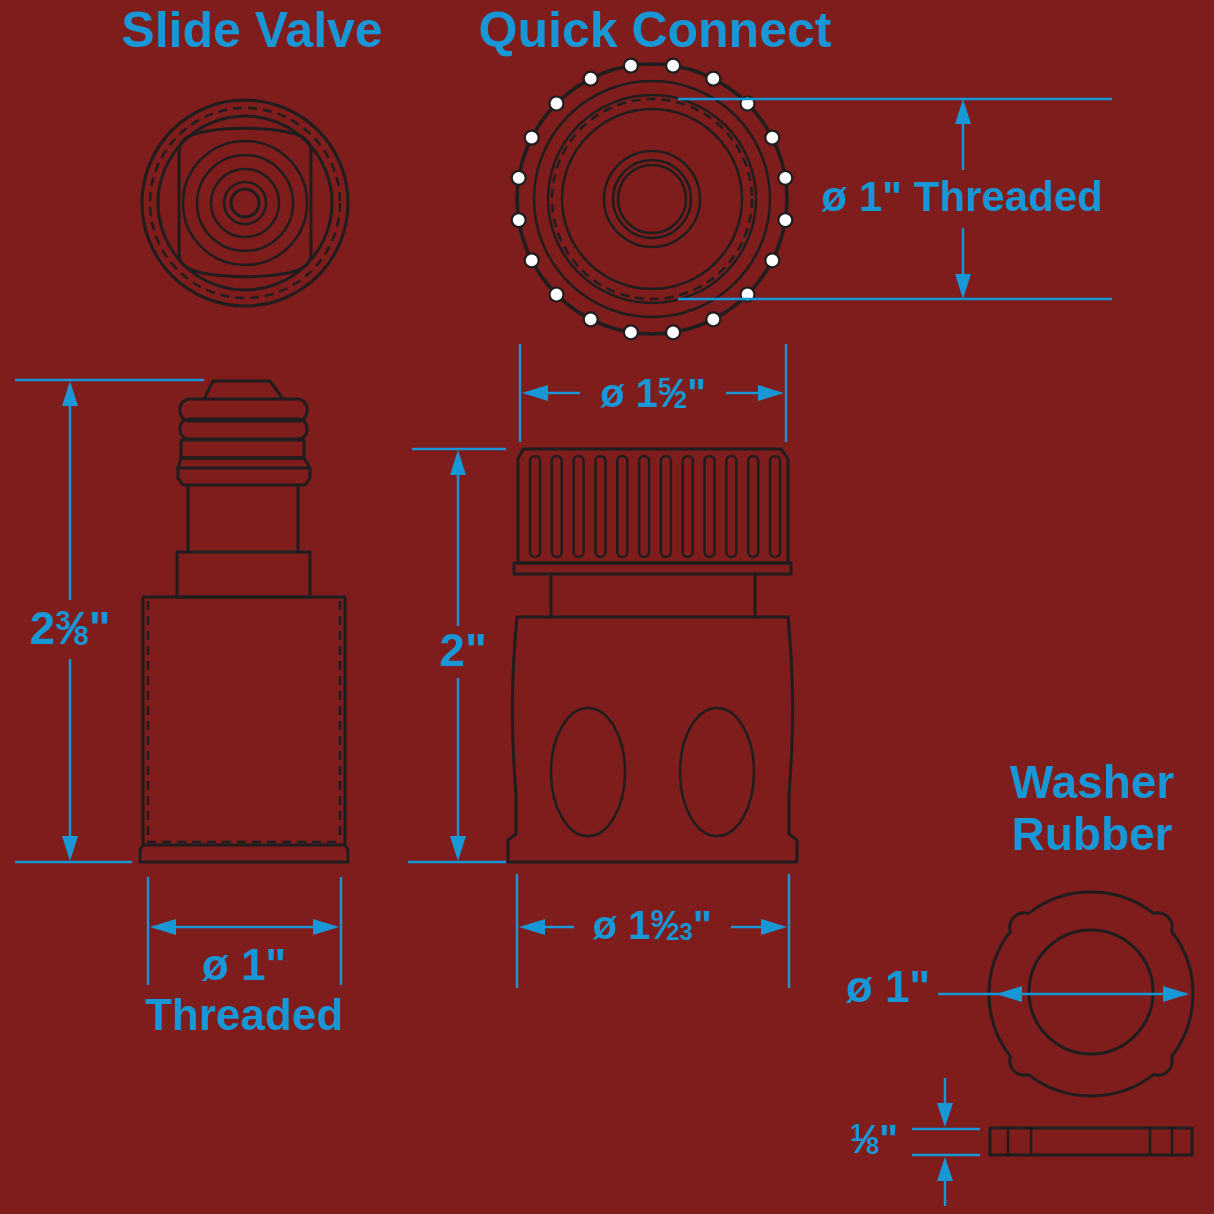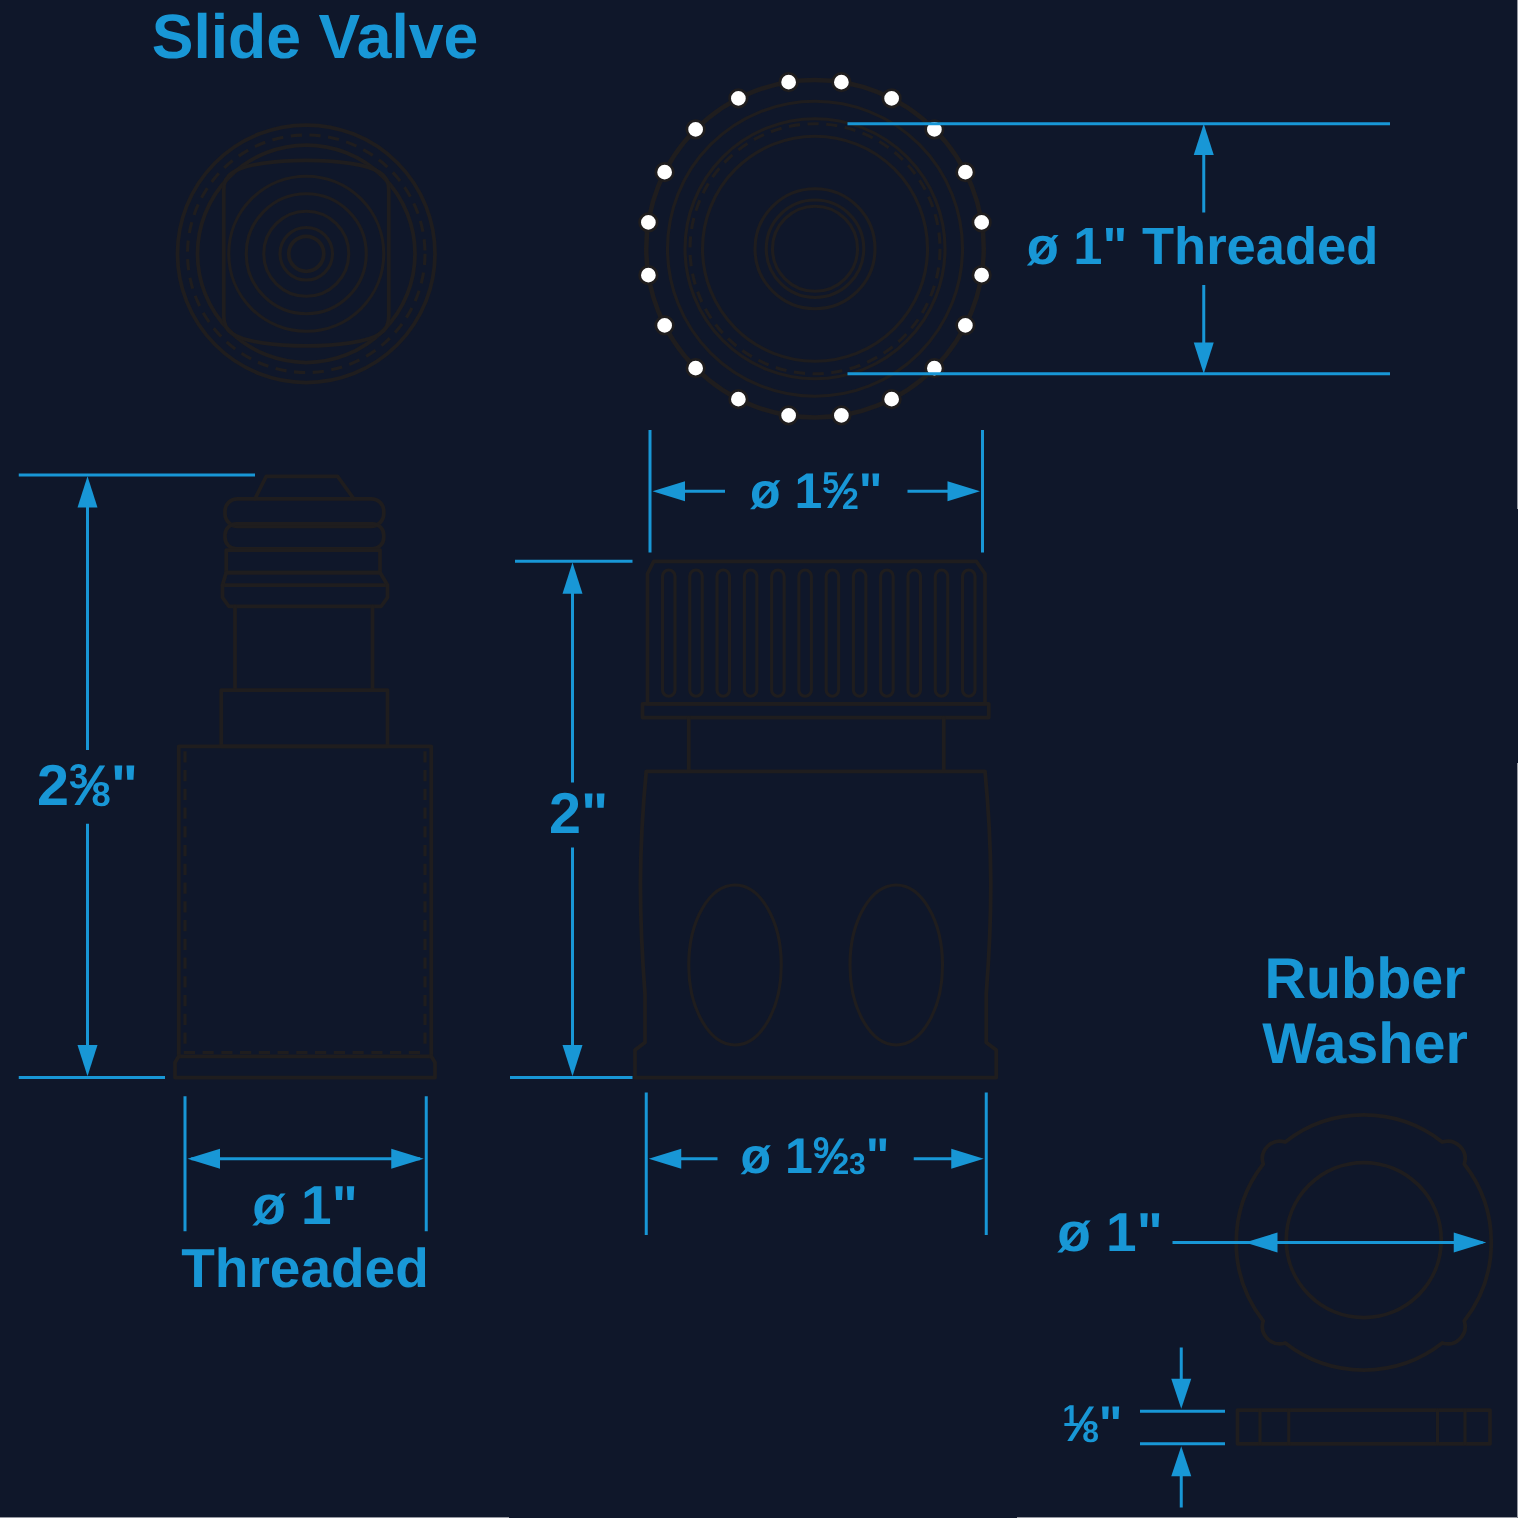--- a/index.html
+++ b/index.html
@@ -1,16 +1,16 @@
 <!DOCTYPE html>
 <html style="--accent: #1897d6; --ink: #1f1d1e;"><head>
 <meta charset="utf-8">
 <style>
   html,body{margin:0;padding:0;background:#fff;}
-  #stage{position:relative;width:1214px;height:1214px;background:#0f172a;
+  #stage{position:relative;width:1214px;height:1214px;background:#7f1d1d;
          font-family:"Liberation Sans",sans-serif;overflow:hidden;}
   #art{position:absolute;left:0;top:0;}
   
   .k  {stroke:var(--ink);fill:none;stroke-width:2.5;stroke-linejoin:round;stroke-linecap:round;}
   .k3 {stroke:var(--ink);fill:none;stroke-width:3;stroke-linejoin:round;stroke-linecap:round;}
   .k4 {stroke:var(--ink);fill:none;stroke-width:3.6;stroke-linejoin:round;}
   .kd {stroke:var(--ink);fill:none;stroke-width:2.5;stroke-dasharray:9 6;}
   .scallop{fill:#fff;stroke:var(--ink);stroke-width:2.2;}
   
   .b  {stroke:var(--accent);fill:none;stroke-width:2.4;stroke-linecap:butt;}
@@ -165,38 +165,39 @@
 
       <path class="b" d="M912,1129 L980,1129 M912,1155 L980,1155"></path>
       <path class="b" d="M945,1078 L945,1112 M945,1172 L945,1206"></path>
       <polygon class="ba" points="945,1127 937,1103 953,1103"></polygon>
       <polygon class="ba" points="945,1157 937,1181 953,1181"></polygon>
     </g>
   </svg>
 
   <div class="lbl t50" style="left:252px;top:30px">Slide Valve</div>
 
+  <div class="lbl t50" style="left:655px;top:30px">Quick Connect</div>
 
   <div class="lbl t42" style="left:962px;top:197px">ø 1" Threaded</div>
 
   <div class="lbl t40" style="left:653px;top:394px"><span>ø 1</span><span class="nu">5</span><span class="sl">⁄</span><span class="de">2</span><span>"</span></div>
 
   <div class="lbl t46" style="left:70px;top:629px"><span>2</span><span class="nu">3</span><span class="sl">⁄</span><span class="de">8</span><span>"</span></div>
 
   <div class="lbl t46" style="left:463px;top:651px">2"</div>
 
   <div class="lbl t44" style="left:244px;top:990px">
     <div>ø 1"</div>
     <div>Threaded</div>
   </div>
 
   <div class="lbl t40" style="left:652px;top:926px"><span>ø 1</span><span class="nu">9</span><span class="sl">⁄</span><span class="de">23</span><span>"</span></div>
 
   <div class="lbl t46" style="left:1092px;top:809px">
+    <div>Washer</div>
     <div>Rubber</div>
-    <div>Washer</div>
   </div>
 
   <div class="lbl t44" style="left:888px;top:987px">ø 1"</div>
 
   <div class="lbl t40" style="left:874px;top:1140px"><span></span><span class="nu">1</span><span class="sl">⁄</span><span class="de">8</span><span>"</span></div>
 
 </div>
 
 </body></html>

